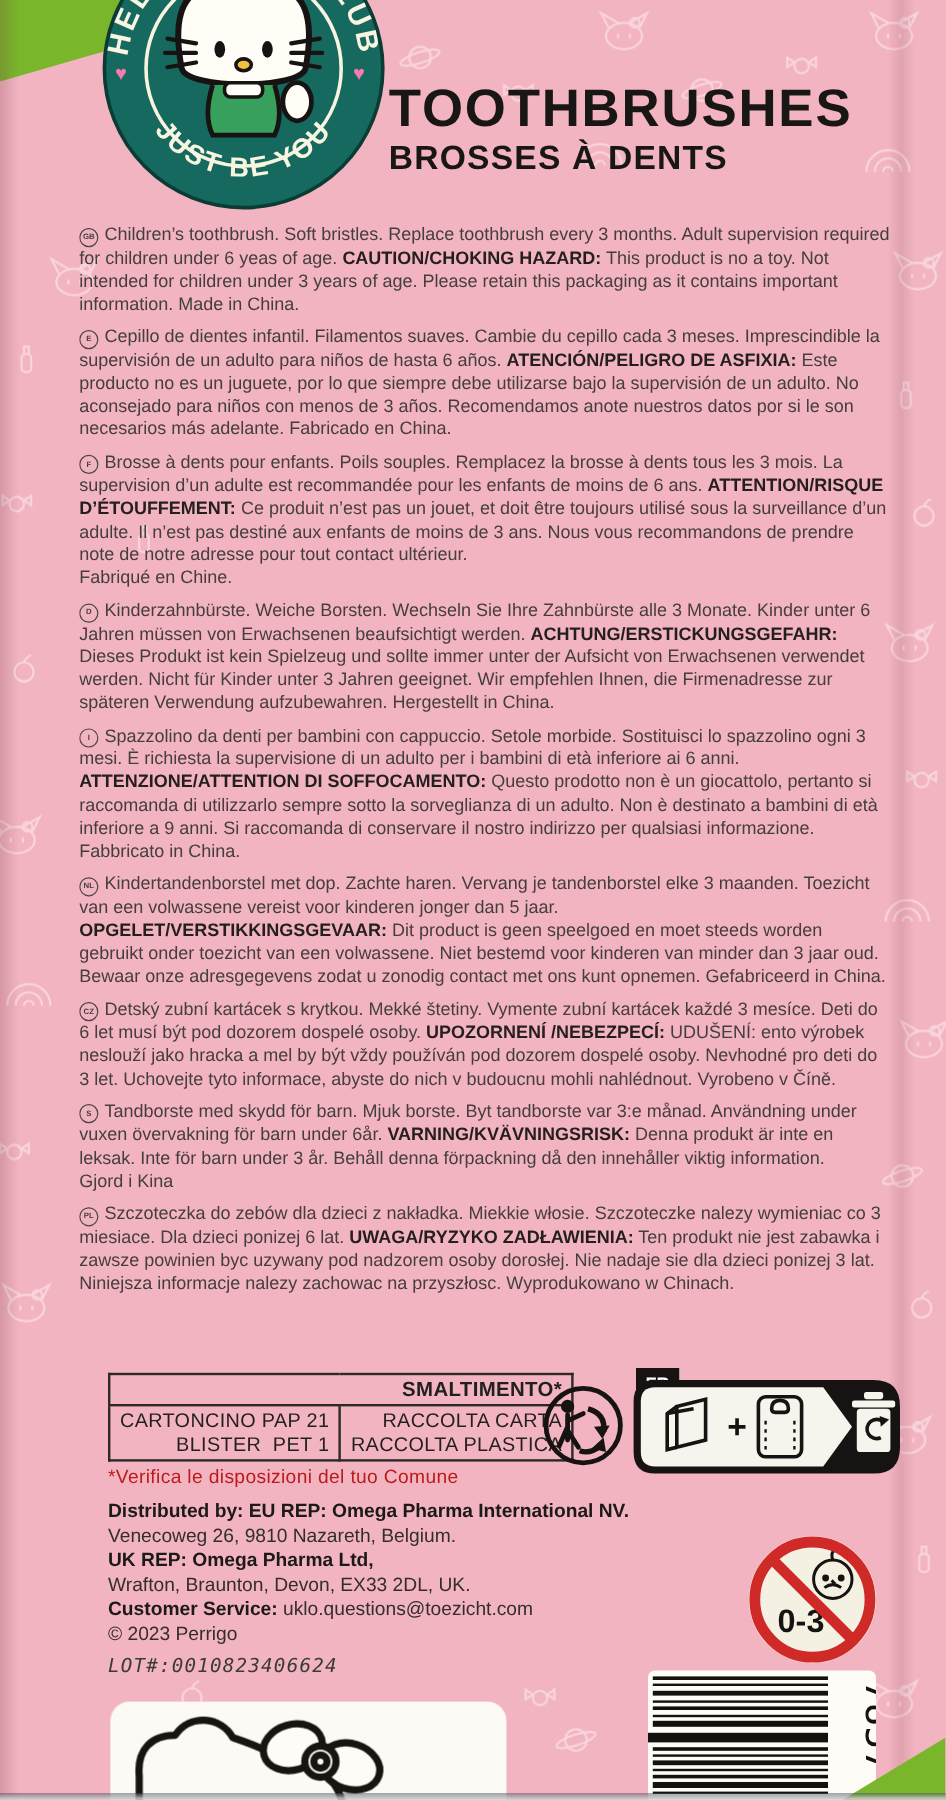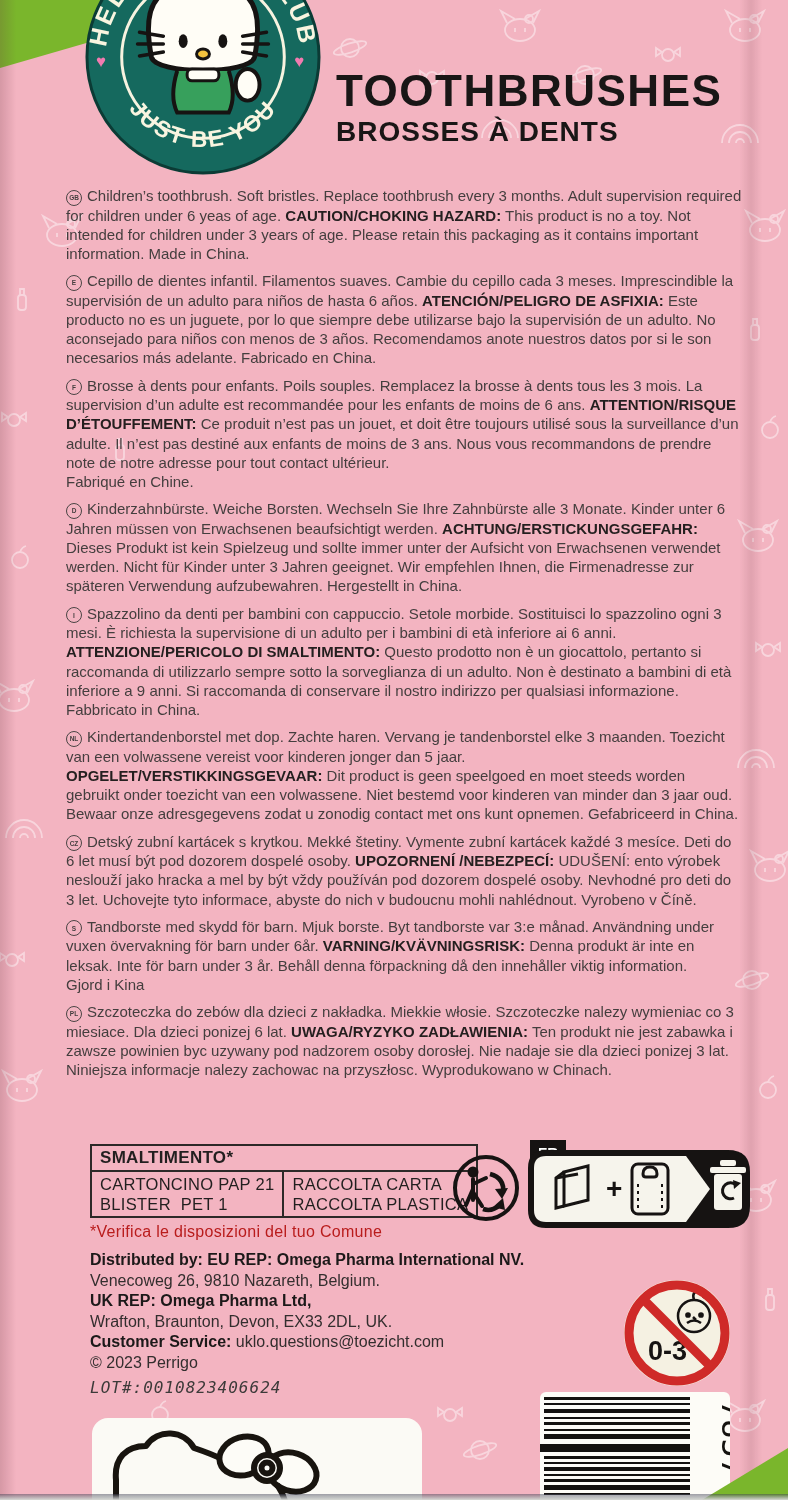--- a/index.html
+++ b/index.html
@@ -10,34 +10,34 @@
     clip-path:polygon(0 0,100% 0,0 100%);}
   .corner-br{position:absolute;right:0;bottom:0;width:86px;height:52px;background:#7ab62c;
     clip-path:polygon(100% 0,100% 100%,0 100%);}
   .edge-left{position:absolute;top:0;left:0;width:16px;height:100%;
     background:linear-gradient(to right,rgba(110,52,66,.22),rgba(110,52,66,0));}
   .edge-right{position:absolute;top:0;right:26px;width:22px;height:100%;
     background:linear-gradient(to right,rgba(110,52,66,0),rgba(110,52,66,.14),rgba(110,52,66,0));}
   .bottom-edge{position:absolute;bottom:0;left:0;width:100%;height:6px;
     background:linear-gradient(to bottom,rgba(45,48,70,.45),#d6d8d4);}
   .badge{position:absolute;left:84px;top:-62px;width:238px;height:238px;}
-  .title{position:absolute;left:336px;top:68px;color:#191616;line-height:1.06;}
+  .title{position:absolute;left:324px;top:68px;color:#191616;line-height:1.06;}
   .title .t1{font-size:44px;font-weight:bold;letter-spacing:1.5px;}
   .title .t2,.title .t3{font-size:28px;font-weight:bold;letter-spacing:1px;margin-top:2px;}
   .text-col{position:absolute;left:66px;top:186px;width:676px;height:958px;overflow:hidden;
     font-size:15px;line-height:19.2px;color:#443e3e;}
   .para{margin-bottom:8px;white-space:pre-wrap;}
   .para b{color:#241f1f;}
   .lang-code{display:inline-flex;align-items:center;justify-content:center;width:14px;height:14px;
     border:1.2px solid #4a4444;border-radius:50%;font-size:6.5px;font-weight:bold;
     vertical-align:1px;margin-right:5px;white-space:nowrap;}
   .disposal{position:absolute;left:90px;top:1144px;color:#221f1f;}
   .disposal table{border-collapse:collapse;}
   .disposal td{border:2.5px solid #2c2928;padding:2px 8px;font-size:16.5px;white-space:pre-wrap;
-    line-height:20px;letter-spacing:.3px;}
+    line-height:20px;letter-spacing:.3px;text-align:right;}
   .disposal td.hdr{font-weight:bold;font-size:17px;}
   .footnote{font-size:16px;margin-top:5px;letter-spacing:.3px;color:#b91c1c;}
   .triman{position:absolute;left:450px;top:1150px;}
   .fr-picto{position:absolute;left:514px;top:1138px;}
   .distributor{position:absolute;left:90px;top:1250px;font-size:16px;line-height:20.5px;color:#332e2e;}
   .dist-line b{color:#1c1919;}
   .age-warning{position:absolute;left:614px;top:1274px;}
   .lot{position:absolute;left:90px;top:1378px;font-family:"DejaVu Sans Mono",monospace;
     font-style:italic;font-size:16px;letter-spacing:1px;color:#3c3a39;}
   .note-card{position:absolute;left:92px;top:1418px;width:330px;height:82px;background:#fbfaf5;
@@ -157,21 +157,21 @@
     <div class="t3">BROSSES À DENTS</div>
   </div>
 
   <div class="text-col">
       <div class="para"><span class="lang-code">GB</span><span>Children’s toothbrush. Soft bristles. Replace toothbrush every 3 months. Adult supervision required for children under 6 yeas of age. </span><b>CAUTION/CHOKING HAZARD:</b><span> This product is no a toy. Not intended for children under 3 years of age. Please retain this packaging as it contains important information. Made in China.</span></div>
       <div class="para"><span class="lang-code">E</span><span>Cepillo de dientes infantil. Filamentos suaves. Cambie du cepillo cada 3 meses. Imprescindible la supervisión de un adulto para niños de hasta 6 años. </span><b>ATENCIÓN/PELIGRO DE ASFIXIA:</b><span> Este producto no es un juguete, por lo que siempre debe utilizarse bajo la supervisión de un adulto. No aconsejado para niños con menos de 3 años. Recomendamos anote nuestros datos por si le son necesarios más adelante. Fabricado en China.</span></div>
       <div class="para"><span class="lang-code">F</span><span>Brosse à dents pour enfants. Poils souples. Remplacez la brosse à dents tous les 3 mois. La supervision d’un adulte est recommandée pour les enfants de moins de 6 ans. </span><b>ATTENTION/RISQUE D’ÉTOUFFEMENT:</b><span> Ce produit n’est pas un jouet, et doit être toujours utilisé sous la surveillance d’un adulte. Il n’est pas destiné aux enfants de moins de 3 ans. Nous vous recommandons de prendre note de notre adresse pour tout contact ultérieur.
 Fabriqué en Chine.</span></div>
       <div class="para"><span class="lang-code">D</span><span>Kinderzahnbürste. Weiche Borsten. Wechseln Sie Ihre Zahnbürste alle 3 Monate. Kinder unter 6 Jahren müssen von Erwachsenen beaufsichtigt werden. </span><b>ACHTUNG/ERSTICKUNGSGEFAHR:</b><span> Dieses Produkt ist kein Spielzeug und sollte immer unter der Aufsicht von Erwachsenen verwendet werden. Nicht für Kinder unter 3 Jahren geeignet. Wir empfehlen Ihnen, die Firmenadresse zur späteren Verwendung aufzubewahren. Hergestellt in China.</span></div>
       <div class="para"><span class="lang-code">I</span><span>Spazzolino da denti per bambini con cappuccio. Setole morbide. Sostituisci lo spazzolino ogni 3 mesi. È richiesta la supervisione di un adulto per i bambini di età inferiore ai 6 anni.
-</span><b>ATTENZIONE/PERICOLO DI SMALTIMENTO:</b><span> Questo prodotto non è un giocattolo, pertanto si raccomanda di utilizzarlo sempre sotto la sorveglianza di un adulto. Non è destinato a bambini di età inferiore a 9 anni. Si raccomanda di conservare il nostro indirizzo per qualsiasi informazione. Fabbricato in China.</span></div>
+</span><b>ATTENZIONE/ATTENTION DI SOFFOCAMENTO:</b><span> Questo prodotto non è un giocattolo, pertanto si raccomanda di utilizzarlo sempre sotto la sorveglianza di un adulto. Non è destinato a bambini di età inferiore a 9 anni. Si raccomanda di conservare il nostro indirizzo per qualsiasi informazione. Fabbricato in China.</span></div>
       <div class="para"><span class="lang-code">NL</span><span>Kindertandenborstel met dop. Zachte haren. Vervang je tandenborstel elke 3 maanden. Toezicht van een volwassene vereist voor kinderen jonger dan 5 jaar.
 </span><b>OPGELET/VERSTIKKINGSGEVAAR:</b><span> Dit product is geen speelgoed en moet steeds worden gebruikt onder toezicht van een volwassene. Niet bestemd voor kinderen van minder dan 3 jaar oud. Bewaar onze adresgegevens zodat u zonodig contact met ons kunt opnemen. Gefabriceerd in China.</span></div>
       <div class="para"><span class="lang-code">CZ</span><span>Detský zubní kartácek s krytkou. Mekké štetiny. Vymente zubní kartácek každé 3 mesíce. Deti do 6 let musí být pod dozorem dospelé osoby. </span><b>UPOZORNENÍ /NEBEZPECÍ:</b><span> UDUŠENÍ: ento výrobek neslouží jako hracka a mel by být vždy používán pod dozorem dospelé osoby. Nevhodné pro deti do 3 let. Uchovejte tyto informace, abyste do nich v budoucnu mohli nahlédnout. Vyrobeno v Číně.</span></div>
       <div class="para"><span class="lang-code">S</span><span>Tandborste med skydd för barn. Mjuk borste. Byt tandborste var 3:e månad. Användning under vuxen övervakning för barn under 6år. </span><b>VARNING/KVÄVNINGSRISK:</b><span> Denna produkt är inte en leksak. Inte för barn under 3 år. Behåll denna förpackning då den innehåller viktig information.
 Gjord i Kina</span></div>
       <div class="para"><span class="lang-code">PL</span><span>Szczoteczka do zebów dla dzieci z nakładka. Miekkie włosie. Szczoteczke nalezy wymieniac co 3 miesiace. Dla dzieci ponizej 6 lat. </span><b>UWAGA/RYZYKO ZADŁAWIENIA:</b><span> Ten produkt nie jest zabawka i zawsze powinien byc uzywany pod nadzorem osoby dorosłej. Nie nadaje sie dla dzieci ponizej 3 lat. Niniejsza informacje nalezy zachowac na przyszłosc. Wyprodukowano w Chinach.</span></div>
     </div>
 
   <div class="disposal">
     <table>

